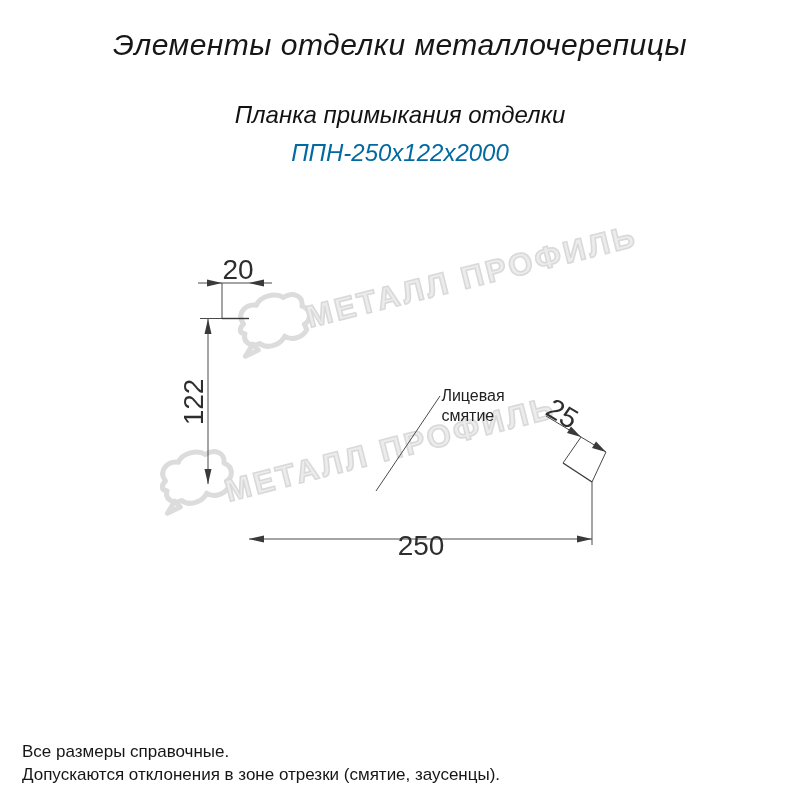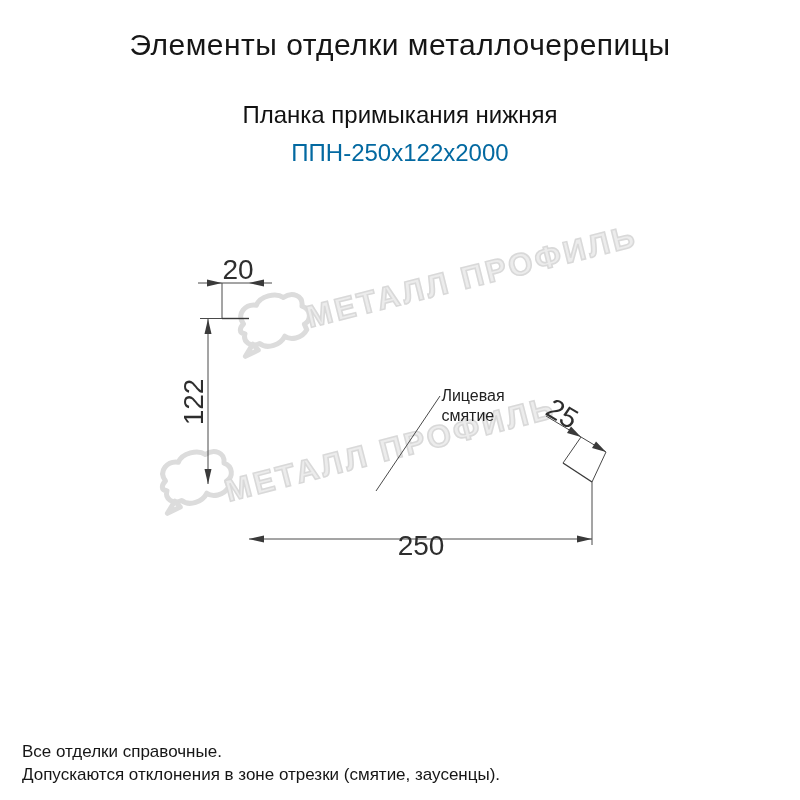--- a/index.html
+++ b/index.html
@@ -1,21 +1,21 @@
 <!DOCTYPE html>
 <html><head>
 <meta charset="utf-8">
 <style>
   html,body{margin:0;padding:0;background:#ffffff;}
   #stage{
     position:relative;width:800px;height:800px;background:#ffffff;overflow:hidden;
     font-family:"Liberation Sans","DejaVu Sans",sans-serif;color:#1c1c1c;
   }
   .abs{position:absolute;}
-  .center{transform:translateX(-50%);}
+  .center{transform:translateX(-50%);font-style:italic;}
   #page-title{top:28px;left:400px;font-size:30px;letter-spacing:.5px;white-space:nowrap;color:#161616;}
   #product-name{top:101px;left:400px;font-size:24px;white-space:nowrap;color:#121212;}
   #product-sku{top:139px;left:400px;font-size:24px;white-space:nowrap;color:#0369a1;}
   .dim-text{font-size:28px;color:#2e2e2e;white-space:nowrap;}
   #dim-20{top:254px;left:238px;transform:translateX(-50%);}
   #dim-122{top:402px;left:194px;transform:translate(-50%,-50%) rotate(-90deg);}
   #dim-250{top:530px;left:421px;transform:translateX(-50%);}
   #dim-25{top:414px;left:562px;transform:translate(-50%,-50%) rotate(31deg);}
   #face-label{top:386px;left:473px;transform:translateX(-50%);text-align:left;
     font-size:16px;line-height:20px;color:#222;}
@@ -83,31 +83,31 @@
     </g>
 
     <g>
       <line class="thin" x1="249" y1="539" x2="592" y2="539"></line>
       <polygon class="arrow" points="249,539 264,535.5 264,542.5"></polygon>
       <polygon class="arrow" points="592,539 577,535.5 577,542.5"></polygon>
     </g>
   </svg>
 
   <div class="abs center" id="page-title">Элементы отделки металлочерепицы</div>
-  <div class="abs center" id="product-name">Планка примыкания нижняя</div>
+  <div class="abs center" id="product-name">Планка примыкания отделки</div>
   <div class="abs center" id="product-sku">ППН-250х122х2000</div>
 
   <div class="abs dim-text" id="dim-20">20</div>
   <div class="abs dim-text" id="dim-122">122</div>
   <div class="abs dim-text" id="dim-250">250</div>
   <div class="abs dim-text" id="dim-25">25</div>
 
   <div class="abs" id="face-label">
     <div>Лицевая</div>
     <div>смятие</div>
   </div>
 
   <div class="abs" id="footer-notes">
-    <div>Все отделки справочные.</div>
+    <div>Все размеры справочные.</div>
     <div>Допускаются отклонения в зоне отрезки (смятие, заусенцы).</div>
   </div>
 
 </div>
 
 </body></html>

